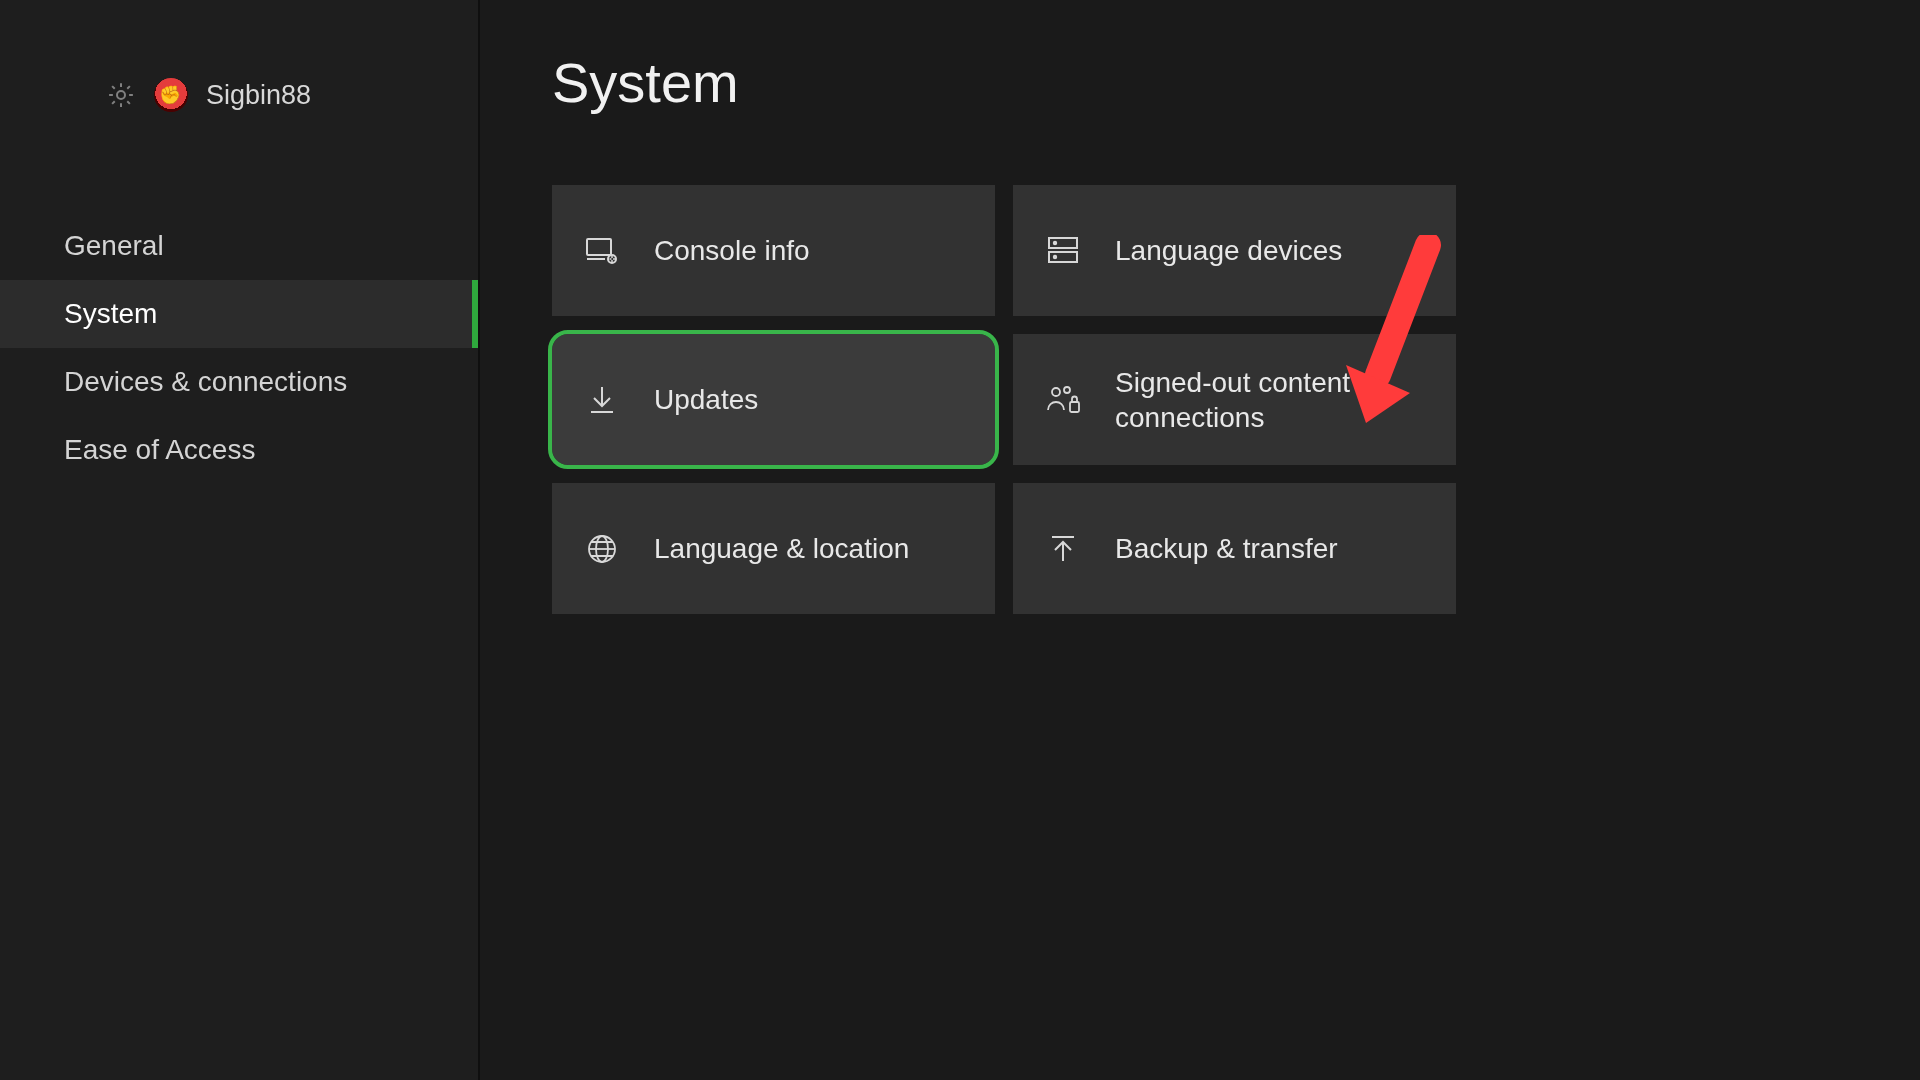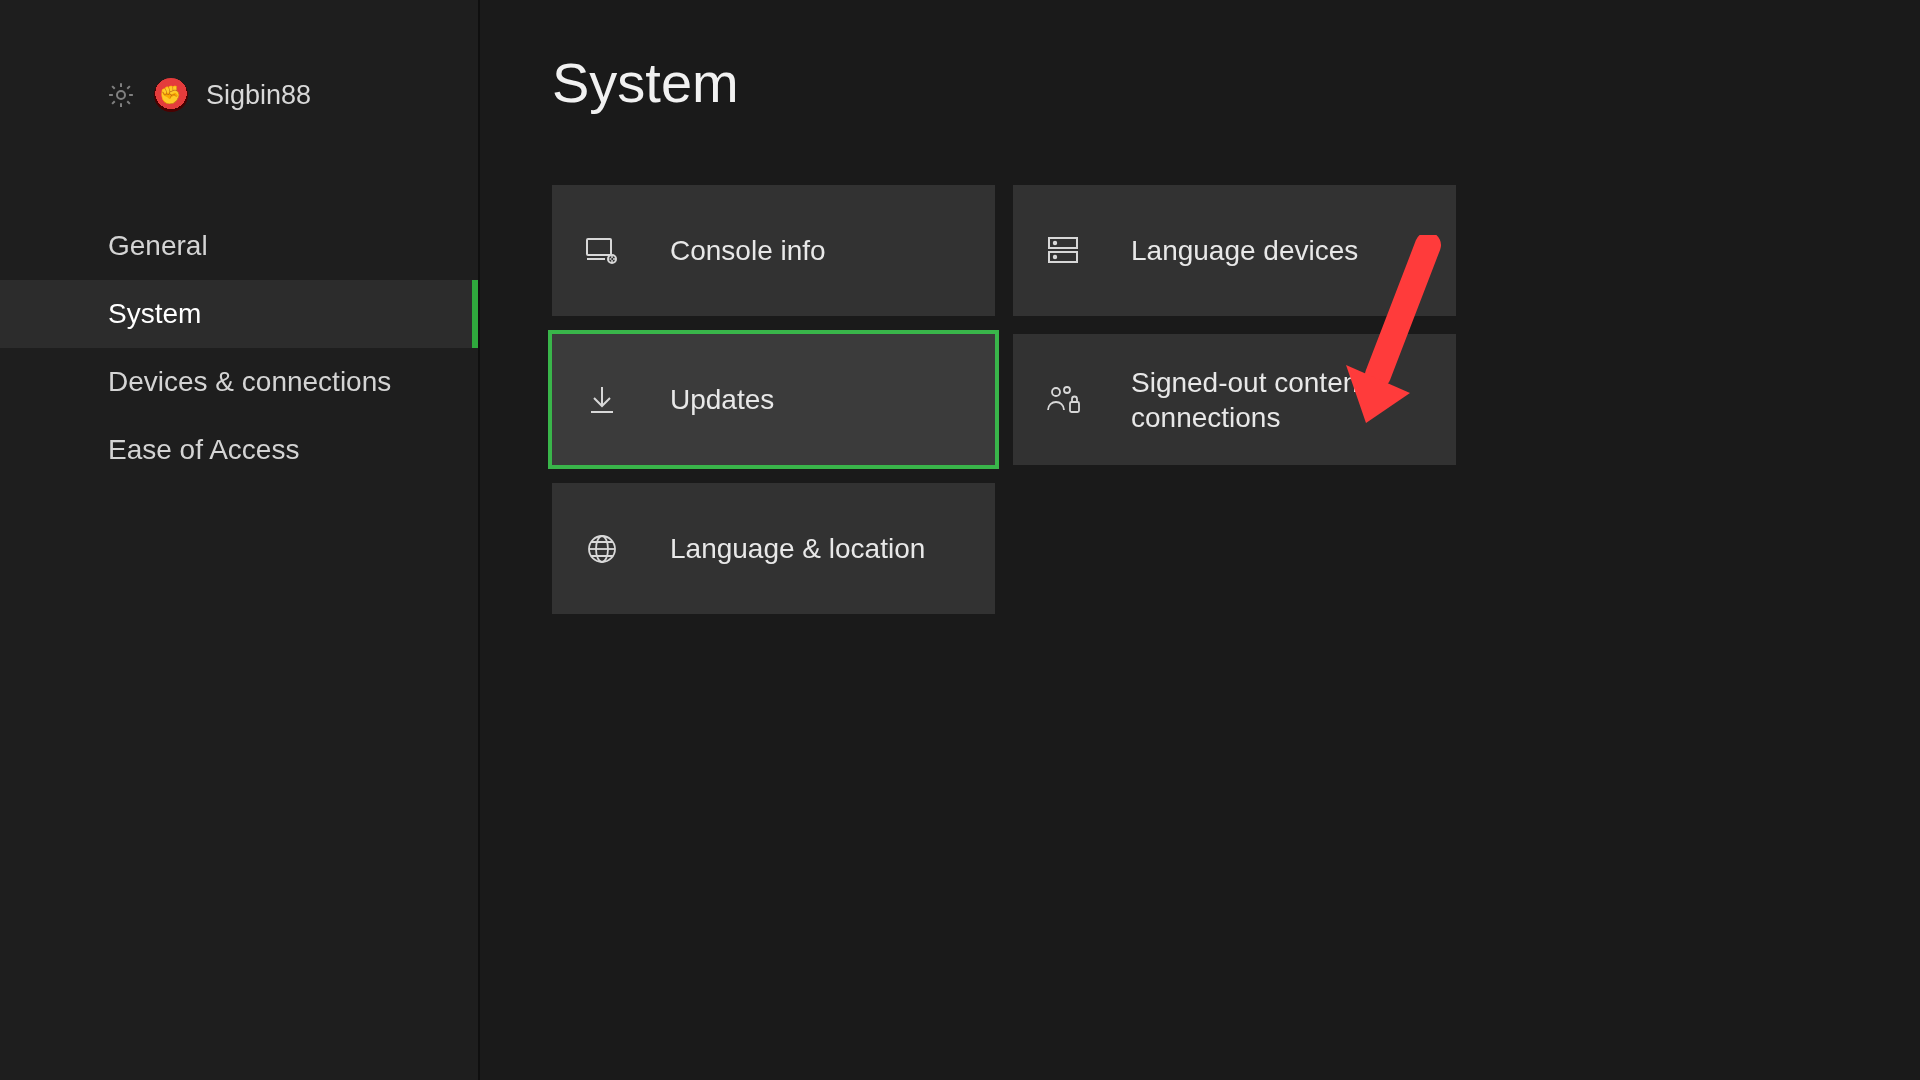--- a/index.html
+++ b/index.html
@@ -30,21 +30,21 @@
   .avatar {
     width: 34px; height: 34px; border-radius: 50%;
     background: radial-gradient(circle at 50% 45%, #e43c3c 0 62%, #4a0000 62% 100%);
     display:inline-flex; align-items:center; justify-content:center;
     color:#2a0000; font-size:18px; font-weight:900;
   }
   .nav { display:flex; flex-direction:column; }
   .nav-item {
     height: 68px;
     display:flex; align-items:center;
-    padding-left: 108px;
+    padding-left: 64px;
     font-size: 28px;
     color: #d4d4d4;
     cursor:pointer;
   }
   .nav-item.active {
     background: #2c2c2c;
     color: #ffffff;
     position: relative;
   }
   .nav-item.active::after {
@@ -77,24 +77,24 @@
     gap: 34px;
     cursor:pointer;
     color:#e8e8e8;
     font-size:28px;
     line-height:1.25;
   }
   .tile.selected {
     background:#3b3b3b;
     outline: 4px solid #39b54a;
     outline-offset: 0;
-    border-radius: 0;
+    border-radius: 16px;
   }
   .tile .icon { width:36px; display:flex; align-items:center; justify-content:center; color:#d8d8d8; }
-  .tile .label { max-width: 300px; margin-left: 16px; }
+  .tile .label { max-width: 300px; }
   
   .arrow {
     position:absolute;
     left: 838px; top: 235px;
     width: 140px; height: 190px;
     pointer-events:none;
   }
 </style>
 </head>
 <body>
@@ -184,20 +184,30 @@
         <svg width="32" height="32" viewBox="0 0 32 32" fill="none" stroke="currentColor" stroke-width="1.8">
           <circle cx="16" cy="16" r="13"></circle>
           <ellipse cx="16" cy="16" rx="6" ry="13"></ellipse>
           <line x1="3" y1="16" x2="29" y2="16"></line>
           <path d="M5 9 h22 M5 23 h22"></path>
         </svg>
       </span>
       <span class="label">Language &amp; location</span>
     </div>
 
+    <div class="tile">
+      <span class="icon">
+        <svg width="30" height="32" viewBox="0 0 30 32" fill="none" stroke="currentColor" stroke-width="2">
+          <line x1="4" y1="4" x2="26" y2="4"></line>
+          <line x1="15" y1="28" x2="15" y2="9"></line>
+          <polyline points="7,17 15,9 23,17"></polyline>
+        </svg>
+      </span>
+      <span class="label">Backup &amp; transfer</span>
+    </div>
 
 
   </div>
 
   <svg class="arrow" viewBox="0 0 140 190">
     <defs></defs>
     <path d="M110 10 L60 140" stroke="#ff3b3b" stroke-width="26" stroke-linecap="round"></path>
     <polygon points="28,130 92,158 48,188" fill="#ff3b3b"></polygon>
   </svg>
 </div>

